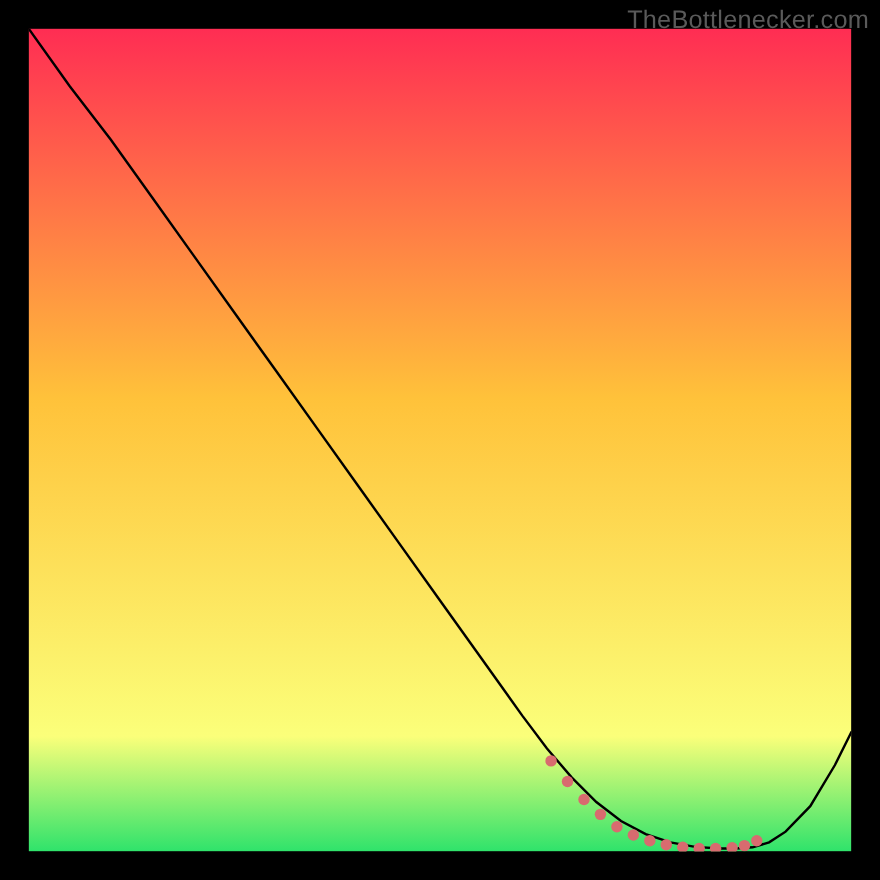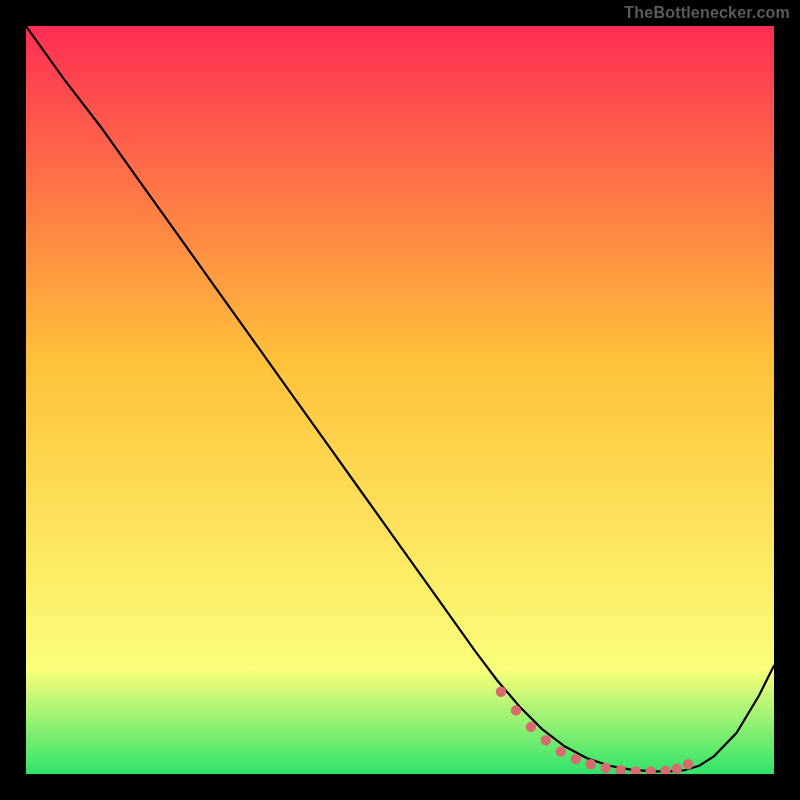--- a/index.html
+++ b/index.html
@@ -26,22 +26,22 @@
   .plot-svg {
     display: block;
     width: 748px;
     height: 748px;
   }
   .watermark {
     position: absolute;
     top: 4px;
     right: 10px;
     color: #5a5a5a;
-    font-size: 16px;
-    font-weight: 700;
+    font-size: 23px;
+    font-weight: 400;
     letter-spacing: 0.2px;
     user-select: none;
   }
 </style>
 </head>
 <body style="background: rgb(0, 0, 0);">
 
 <div class="stage">
 
   <div class="watermark">TheBottlenecker.com</div>

